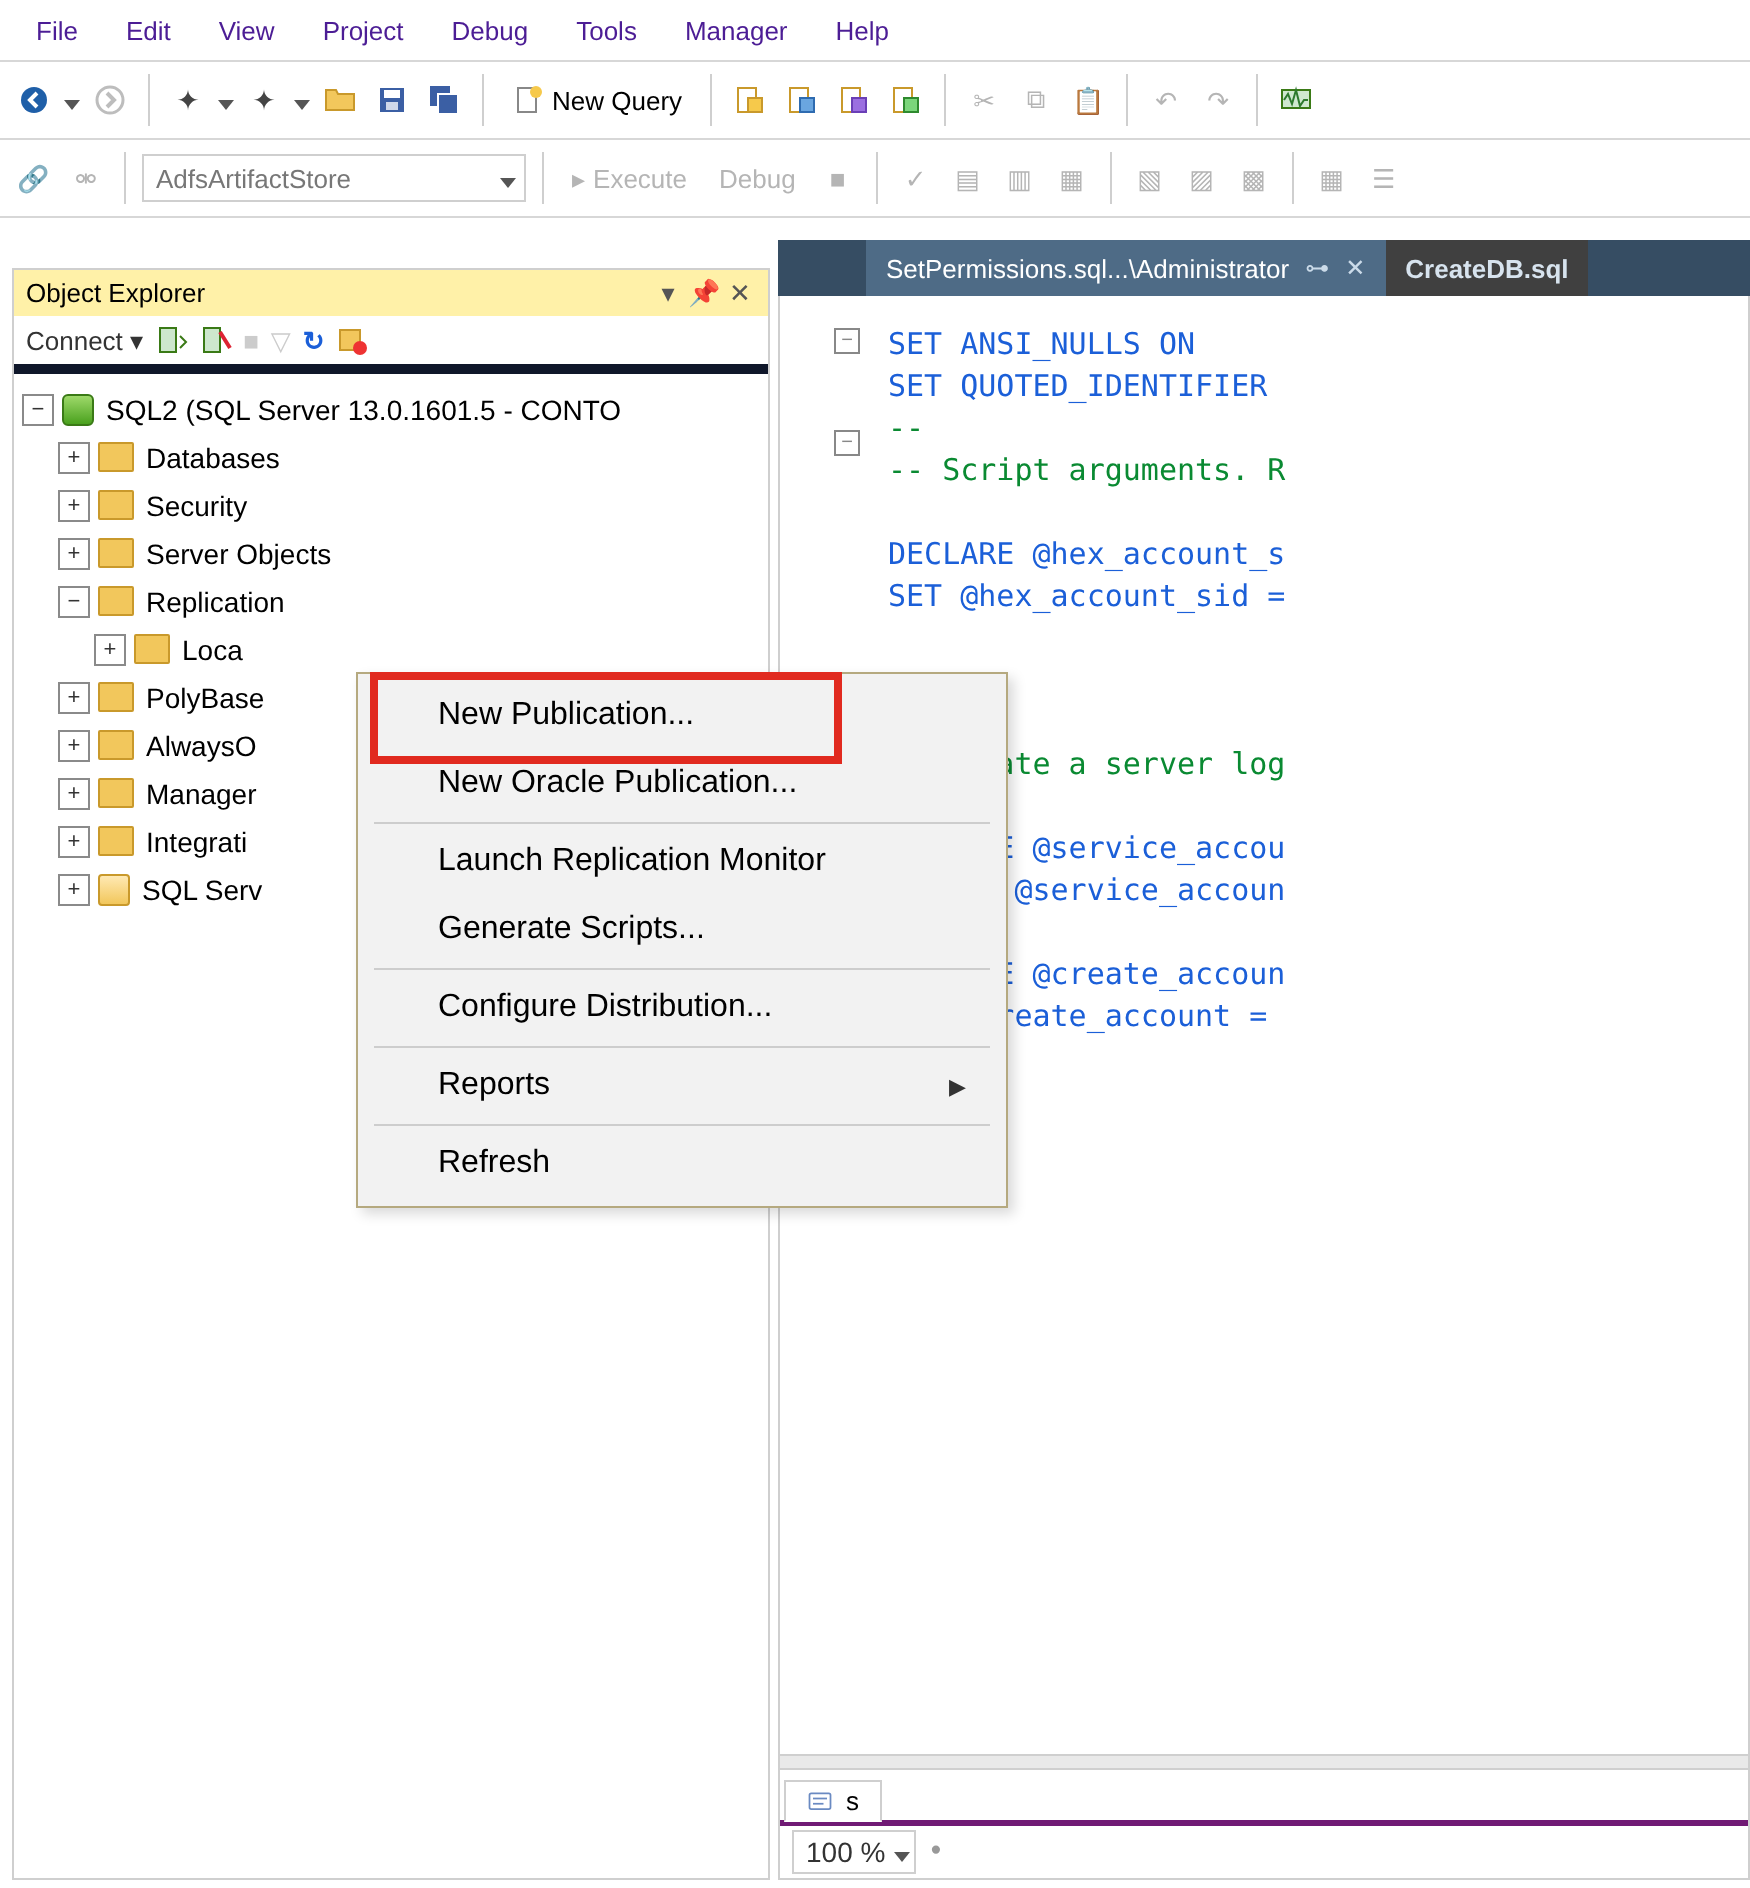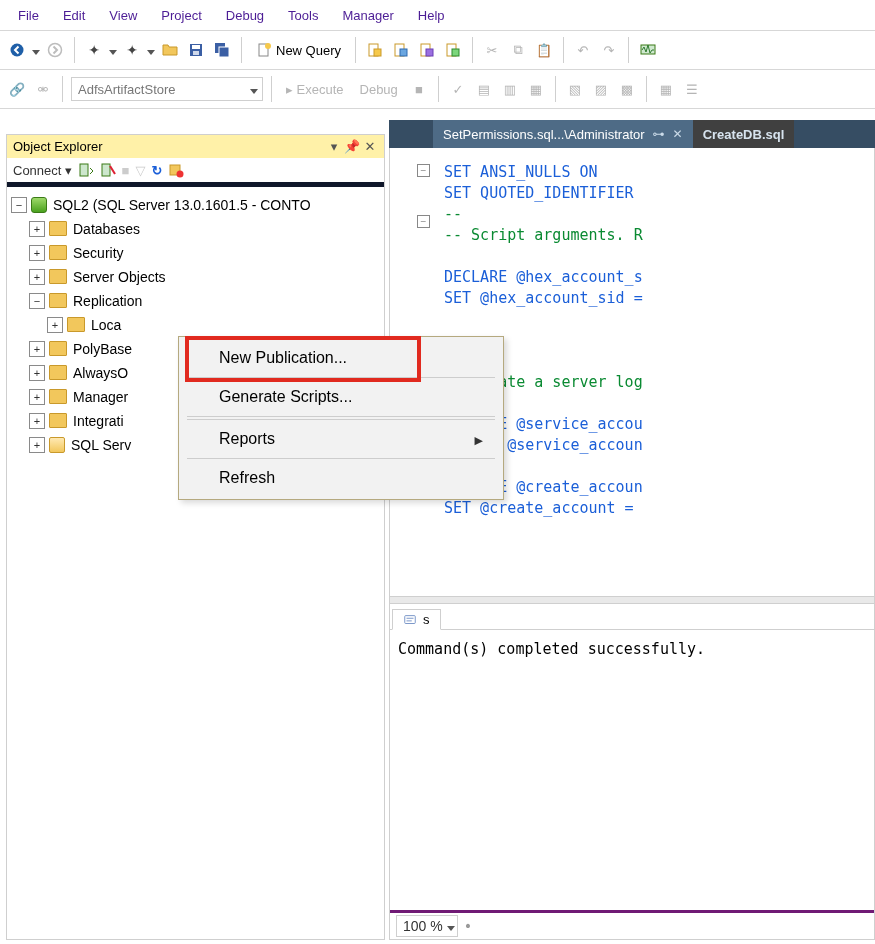--- a/index.html
+++ b/index.html
@@ -664,44 +664,50 @@
       <div class="msg-tabs">
         <div class="msg-tab">
           <svg width="14" height="14" viewBox="0 0 16 16">
               <rect x="2" y="3" width="12" height="9" rx="1" fill="#fff" stroke="#6a8ac2"></rect>
               <line x1="4" y1="6" x2="12" y2="6" stroke="#6a8ac2"></line>
               <line x1="4" y1="9" x2="10" y2="9" stroke="#6a8ac2"></line>
             </svg>
           <span>s</span>
         </div>
       </div>
-      <div class="msg-body">
-        <span>Command(s) completed successfully.</span>
-      </div>
 
       <div class="status-bar">
         <div class="combo-small">
           <span>100 %</span>
           <span class="dropdown-arrow"></span>
         </div>
         <span style="color:#999;">•</span>
       </div>
     </div>
   </div>
 </div>
 
 <div class="context-menu">
   <div class="row">
     <span>New Publication...</span>
   </div>
+  <div class="row">
+    <span>New Oracle Publication...</span>
+  </div>
   <hr>
   <div class="row">
+    <span>Launch Replication Monitor</span>
+  </div>
+  <div class="row">
     <span>Generate Scripts...</span>
   </div>
   <hr>
+  <div class="row">
+    <span>Configure Distribution...</span>
+  </div>
   <hr>
   <div class="row">
     <span>Reports</span>
     <span class="arrow"></span>
   </div>
   <hr>
   <div class="row">
     <span>Refresh</span>
   </div>
 </div>

